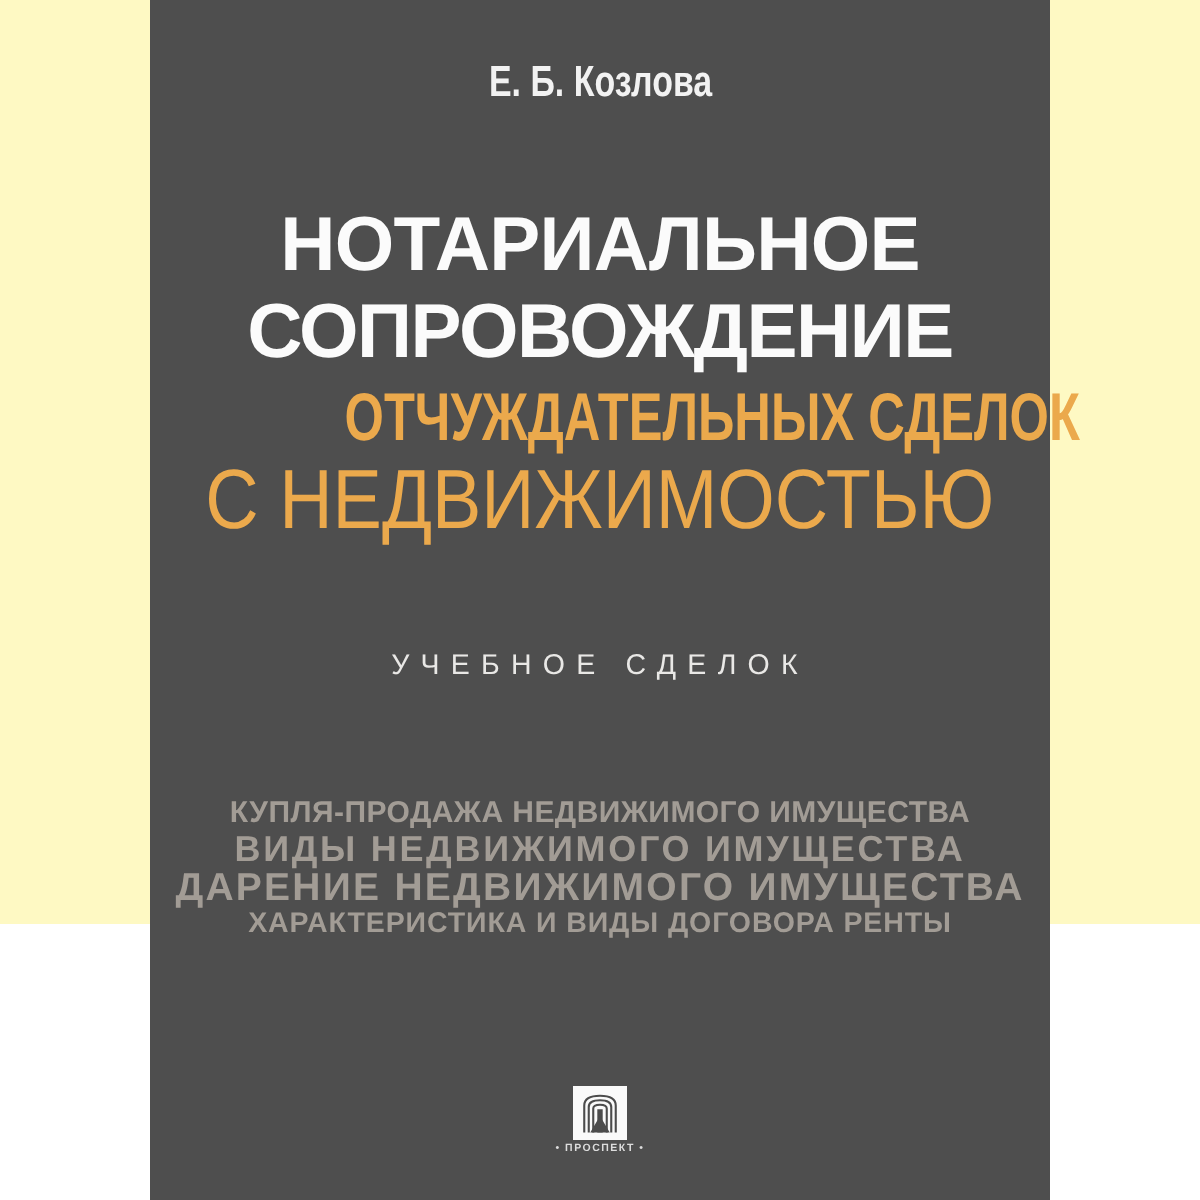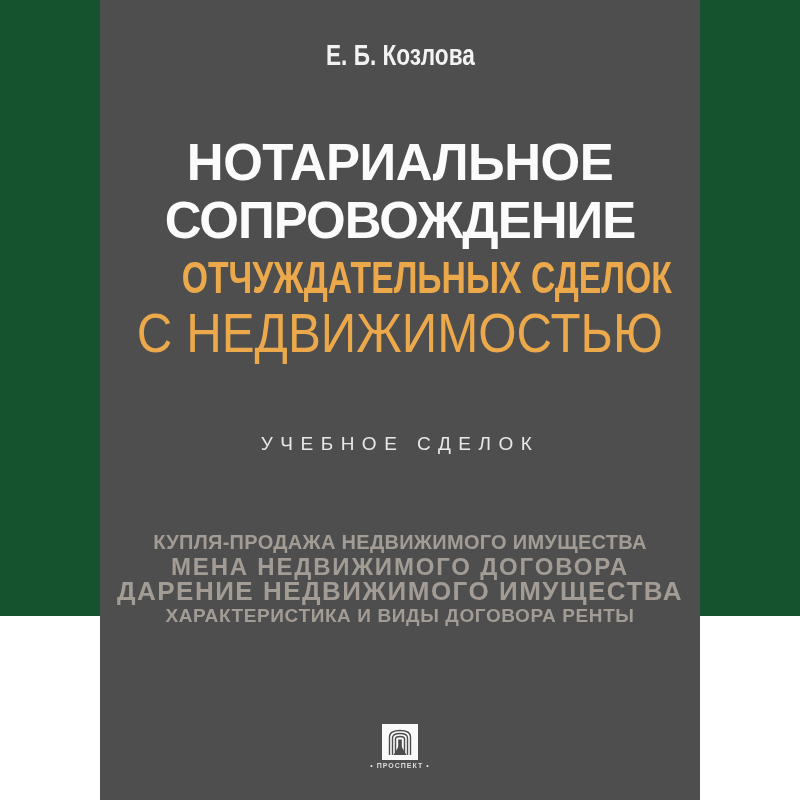--- a/index.html
+++ b/index.html
@@ -2,21 +2,21 @@
 <html><head>
 <meta charset="utf-8">
 <style>
   * { margin: 0; padding: 0; box-sizing: border-box; }
   html, body {
     width: 800px; height: 800px;
     background: #ffffff;
     font-family: "Liberation Sans", "DejaVu Sans", sans-serif;
     overflow: hidden;
   }
-  .stage { position: relative; width: 800px; height: 616px; background: #14532d; }
+  .stage { position: relative; width: 800px; height: 616px; background: #fef9c3; }
 
   .cover {
     position: absolute; left: 100px; top: 0;
     width: 600px; height: 800px;
     background: #4E4E4E;
   }
 
   .center-line {
     position: absolute; left: 0; right: 0;
     text-align: center; white-space: nowrap;
@@ -32,20 +32,21 @@
   .title-1, .title-2 {
     font-size: 51px; font-weight: bold; color: #FBFBFB;
     line-height: 54px; letter-spacing: -0.5px;
   }
   .title-1 { top: 136px; }
   .title-2 { top: 194px; letter-spacing: -1px; }
 
   .subtitle-1 {
     top: 254px; font-size: 45px; font-weight: bold; color: #EBA94C;
     line-height: 48px;
+    padding-left: 48px;
   }
   .subtitle-1 .condense { transform: scaleX(0.75); }
   .subtitle-2 {
     top: 304px; font-size: 56px; font-weight: normal; color: #EBA94C;
     line-height: 58px;
   }
   .subtitle-2 .condense { transform: scaleX(0.88); }
 
   .edition {
     top: 431px; font-size: 19px; font-weight: normal; color: #E9E8E6;
@@ -90,21 +91,21 @@
       <span class="condense">ОТЧУЖДАТЕЛЬНЫХ СДЕЛОК</span>
     </div>
     <div class="center-line subtitle-2">
       <span class="condense">С НЕДВИЖИМОСТЬЮ</span>
     </div>
 
     <div class="center-line edition">УЧЕБНОЕ СДЕЛОК</div>
 
     <div class="topics">
       <div class="topic topic-1">КУПЛЯ-ПРОДАЖА НЕДВИЖИМОГО ИМУЩЕСТВА</div>
-      <div class="topic topic-2">МЕНА НЕДВИЖИМОГО ДОГОВОРА</div>
+      <div class="topic topic-2">ВИДЫ НЕДВИЖИМОГО ИМУЩЕСТВА</div>
       <div class="topic topic-3">ДАРЕНИЕ НЕДВИЖИМОГО ИМУЩЕСТВА</div>
       <div class="topic topic-4">ХАРАКТЕРИСТИКА И ВИДЫ ДОГОВОРА РЕНТЫ</div>
     </div>
 
     <div class="publisher">
       <svg width="36" height="36" viewBox="0 0 36 36">
         <rect x="0" y="0" width="36" height="36" fill="#FAFAFA"></rect>
         <g fill="none" stroke="#4C4C4C" stroke-width="1.4">
           <path d="M7.5,31 L7.5,13 Q7.5,6.5 18,6.5 Q28.5,6.5 28.5,13 L28.5,31"></path>
           <path d="M10.5,31 L10.5,14 Q10.5,9.5 18,9.5 Q25.5,9.5 25.5,14 L25.5,31"></path>

